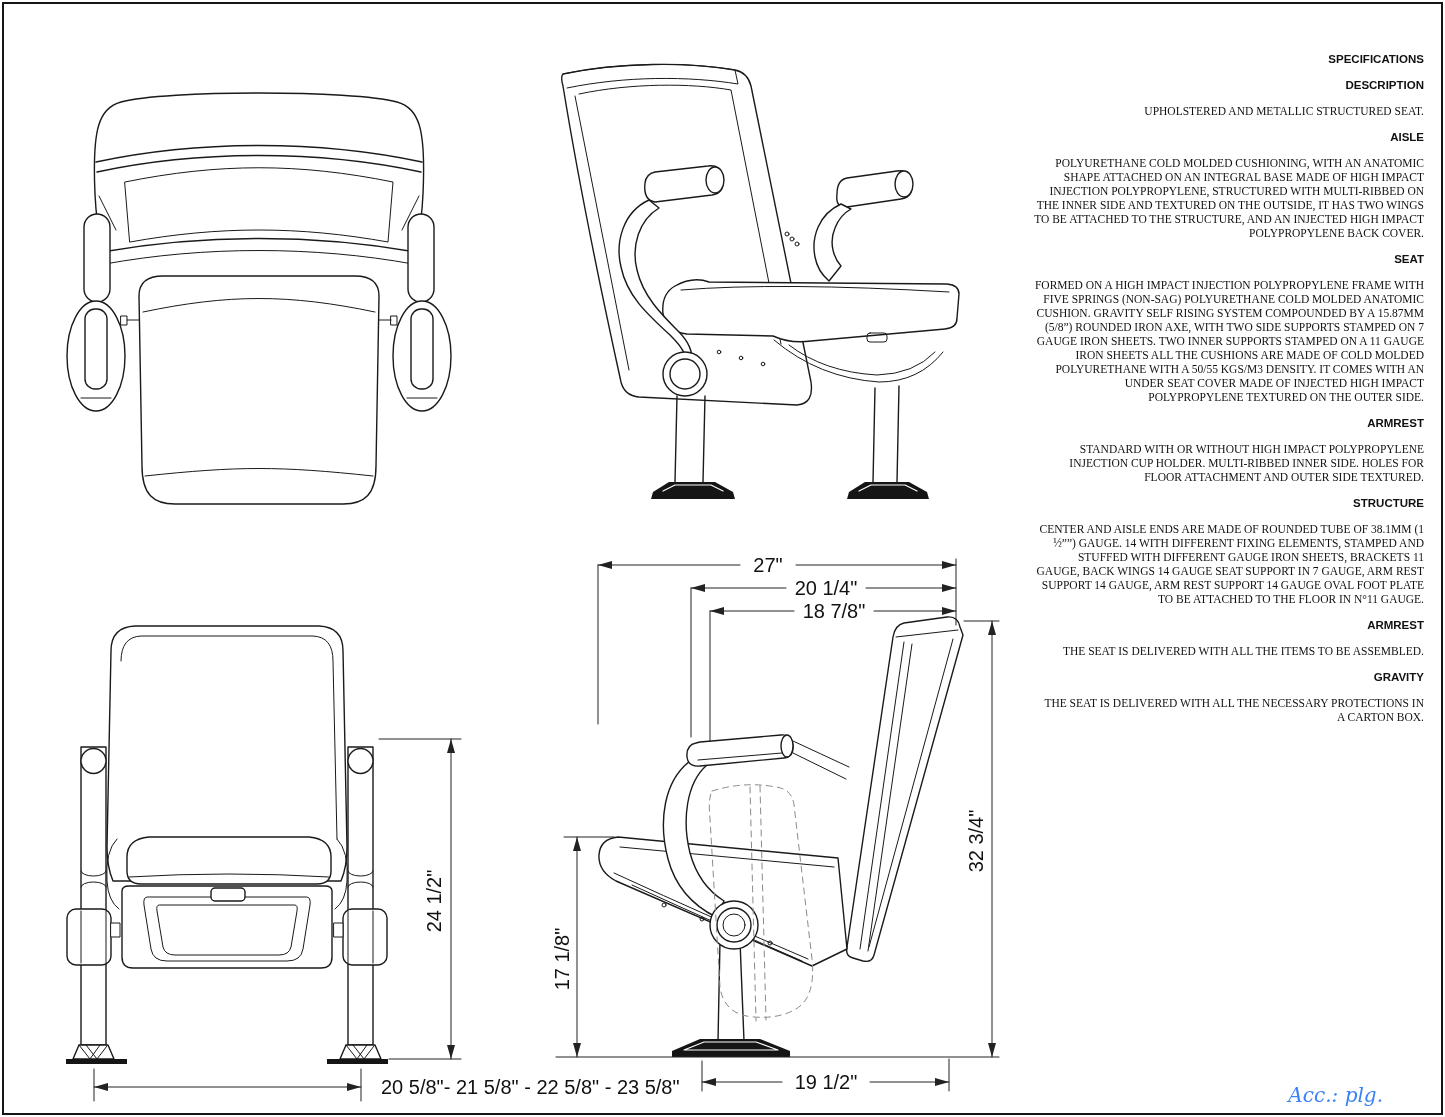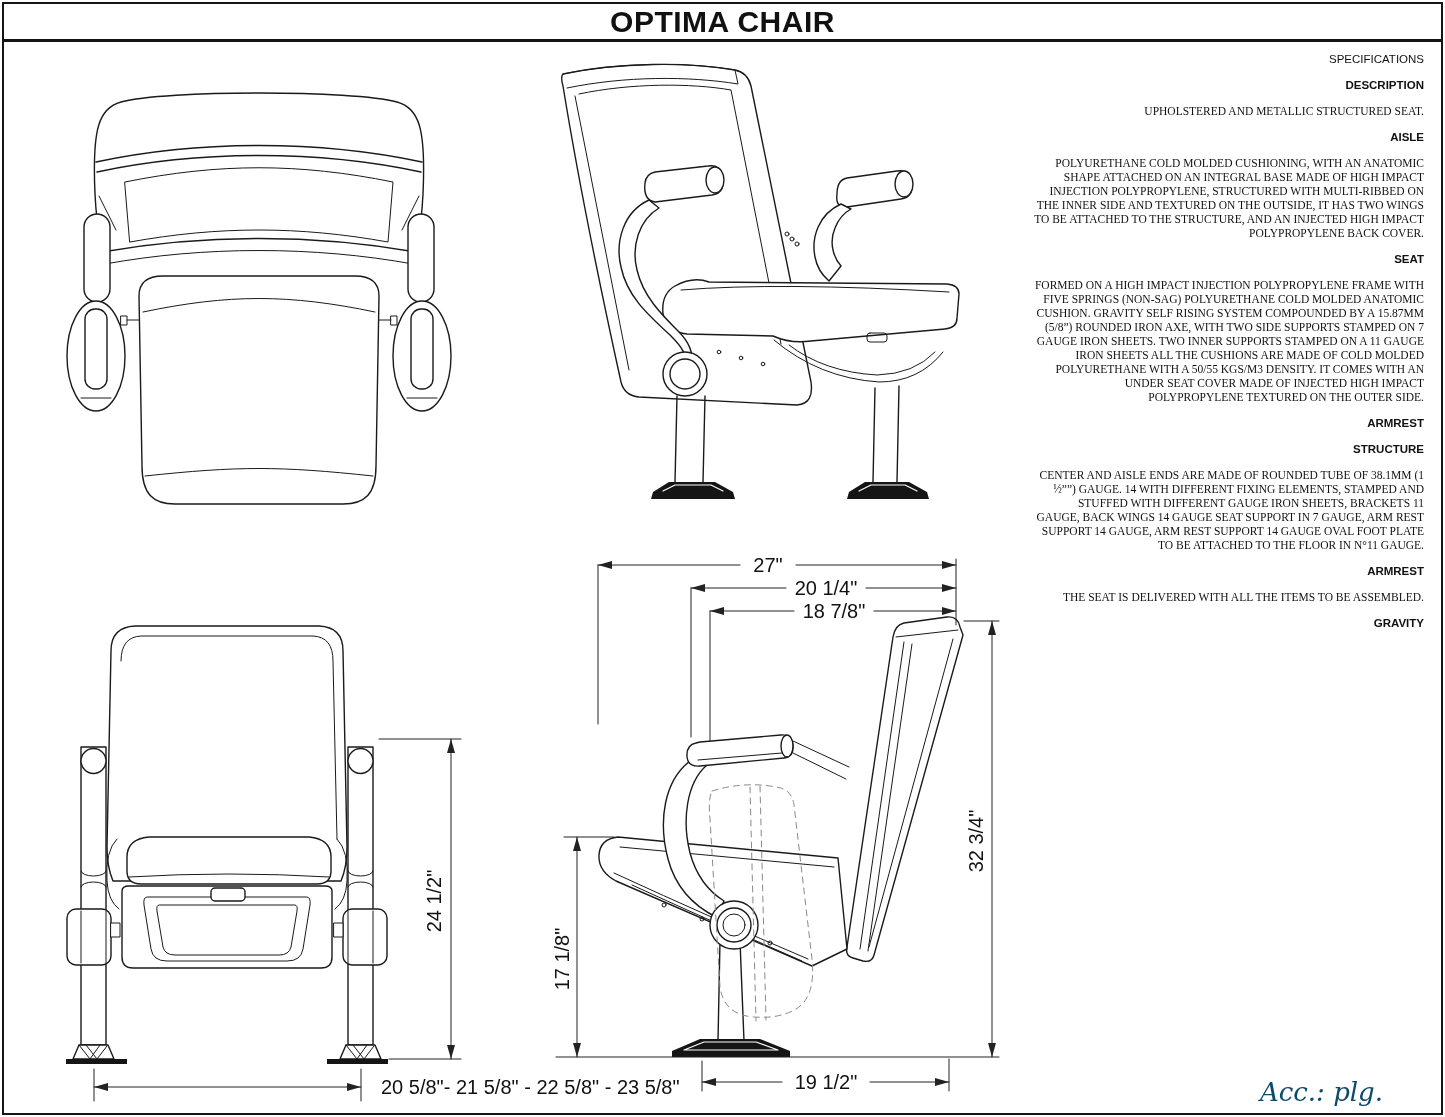--- a/index.html
+++ b/index.html
@@ -41,40 +41,37 @@
     font-family: "Liberation Sans", sans-serif;
     font-size: 20px;
   }
   .specs {
     position: absolute;
     left: 1028px; top: 48px; width: 392px;
     text-align: right;
     font-size: 11.5px; line-height: 14px;
   }
   .specs .hd { font-weight: bold; margin: 0 0 12px 0; }
-  .specs .hd.normal { font-weight: normal; }
+  .specs .hd.normal { font-weight: bold; }
   .specs p { margin: 0 0 12px 2px; font-family: Liberation Serif, serif; }
   .specs p.tight { margin-top: -12px; }
   .footer-note {
     position: absolute;
     right: 58px; bottom: 6px;
     font-family: "DejaVu Serif", serif;
     font-style: italic;
-    font-size: 26px;
-    color: #0c4a6e;
+    font-size: 20px;
+    color: #3b82f6;
   }
 </style>
 </head>
 <body>
 
 <div class="page">
 
-  <header class="title-bar">
-    <h1>OPTIMA CHAIR</h1>
-  </header>
 
   <svg class="drawing" style="left:55px; top:62px;" width="400" height="448" viewBox="0 0 400 448">
     <g>
       <path class="white" d="M 36,128 C 33,62 40,42 62,36 C 105,24 295,24 338,36 C 360,42 367,62 364,128 C 363,150 360,170 357,186 C 255,168 145,168 43,186 C 40,170 37,150 36,128 Z"></path>
       <path d="M 37,96 C 140,74 260,74 363,96"></path>
       <path d="M 38,106 C 140,84 260,84 362,106"></path>
       <path class="thin" d="M 66,116 C 160,97 240,97 334,116 L 329,176 C 240,160 160,160 71,176 Z"></path>
       <path class="thin" d="M 46,198 C 145,180 255,180 354,198"></path>
       <path class="thin" d="M 40,130 L 57,164 M 360,130 L 343,164"></path>
     </g>
@@ -283,25 +280,27 @@
     <div class="hd">DESCRIPTION</div>
     <p>UPHOLSTERED AND METALLIC STRUCTURED SEAT.</p>
 
     <div class="hd">AISLE</div>
     <p>POLYURETHANE COLD MOLDED CUSHIONING, WITH AN ANATOMIC SHAPE ATTACHED ON AN INTEGRAL BASE MADE OF HIGH IMPACT INJECTION POLYPROPYLENE, STRUCTURED WITH MULTI-RIBBED ON THE INNER SIDE AND TEXTURED ON THE OUTSIDE, IT HAS TWO WINGS TO BE ATTACHED TO THE STRUCTURE, AND AN INJECTED HIGH IMPACT POLYPROPYLENE BACK COVER.</p>
 
     <div class="hd">SEAT</div>
     <p>FORMED ON A HIGH IMPACT INJECTION POLYPROPYLENE FRAME WITH FIVE SPRINGS (NON-SAG) POLYURETHANE COLD MOLDED ANATOMIC CUSHION. GRAVITY SELF RISING SYSTEM COMPOUNDED BY A 15.87MM (5/8”) ROUNDED IRON AXE, WITH TWO SIDE SUPPORTS STAMPED ON 7 GAUGE IRON SHEETS. TWO INNER SUPPORTS STAMPED ON A 11 GAUGE IRON SHEETS ALL THE CUSHIONS ARE MADE OF COLD MOLDED POLYURETHANE WITH A 50/55 KGS/M3 DENSITY. IT COMES WITH AN UNDER SEAT COVER MADE OF INJECTED HIGH IMPACT POLYPROPYLENE TEXTURED ON THE OUTER SIDE.</p>
 
     <div class="hd">ARMREST</div>
+    <p>STANDARD WITH OR WITHOUT HIGH IMPACT POLYPROPYLENE INJECTION CUP HOLDER. MULTI-RIBBED INNER SIDE. HOLES FOR FLOOR ATTACHMENT AND OUTER SIDE TEXTURED.</p>
 
     <div class="hd">STRUCTURE</div>
     <p>CENTER AND AISLE ENDS ARE MADE OF ROUNDED TUBE OF 38.1MM (1 ½””) GAUGE. 14 WITH DIFFERENT FIXING  ELEMENTS, STAMPED AND STUFFED WITH DIFFERENT GAUGE IRON SHEETS, BRACKETS 11 GAUGE, BACK WINGS 14 GAUGE SEAT SUPPORT IN 7 GAUGE, ARM REST SUPPORT 14 GAUGE, ARM REST SUPPORT 14 GAUGE OVAL FOOT PLATE TO BE ATTACHED TO THE FLOOR IN N°11 GAUGE.</p>
 
     <div class="hd">ARMREST</div>
     <p>THE SEAT IS DELIVERED WITH ALL THE ITEMS TO BE ASSEMBLED.</p>
 
     <div class="hd">GRAVITY</div>
+    <p>THE SEAT IS DELIVERED WITH ALL THE NECESSARY PROTECTIONS IN A CARTON BOX.</p>
   </aside>
 
   <div class="footer-note">Acc.: plg.</div>
 
 </div>
 
 </body></html>

